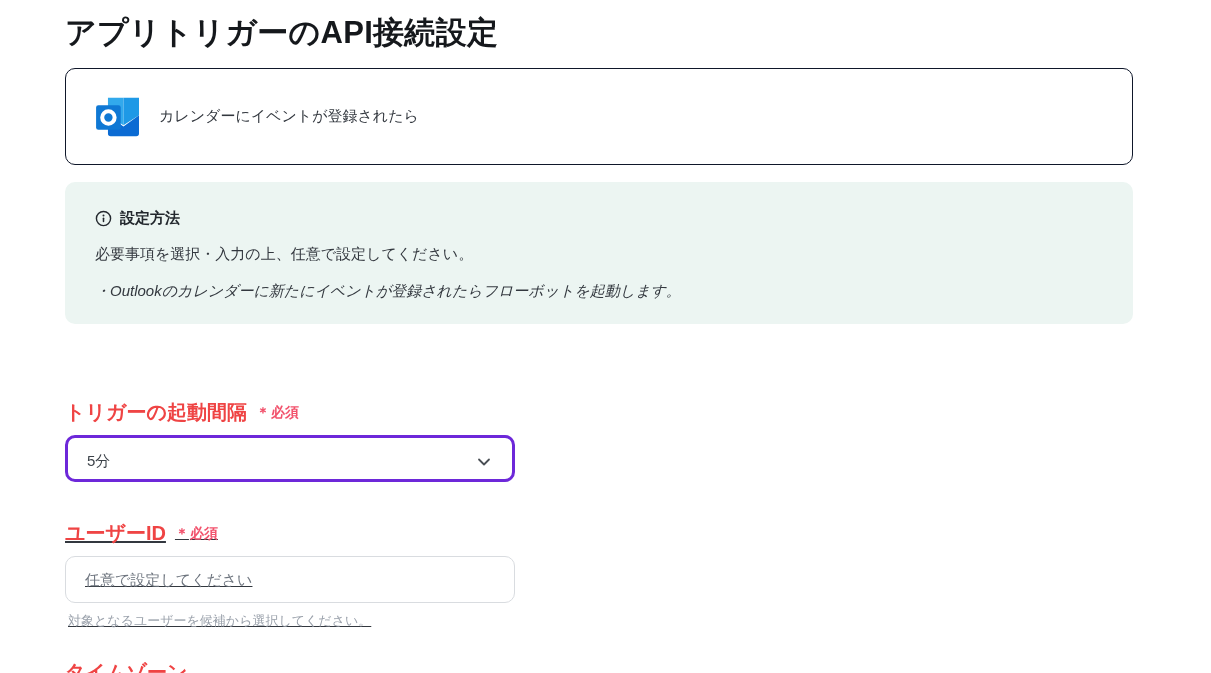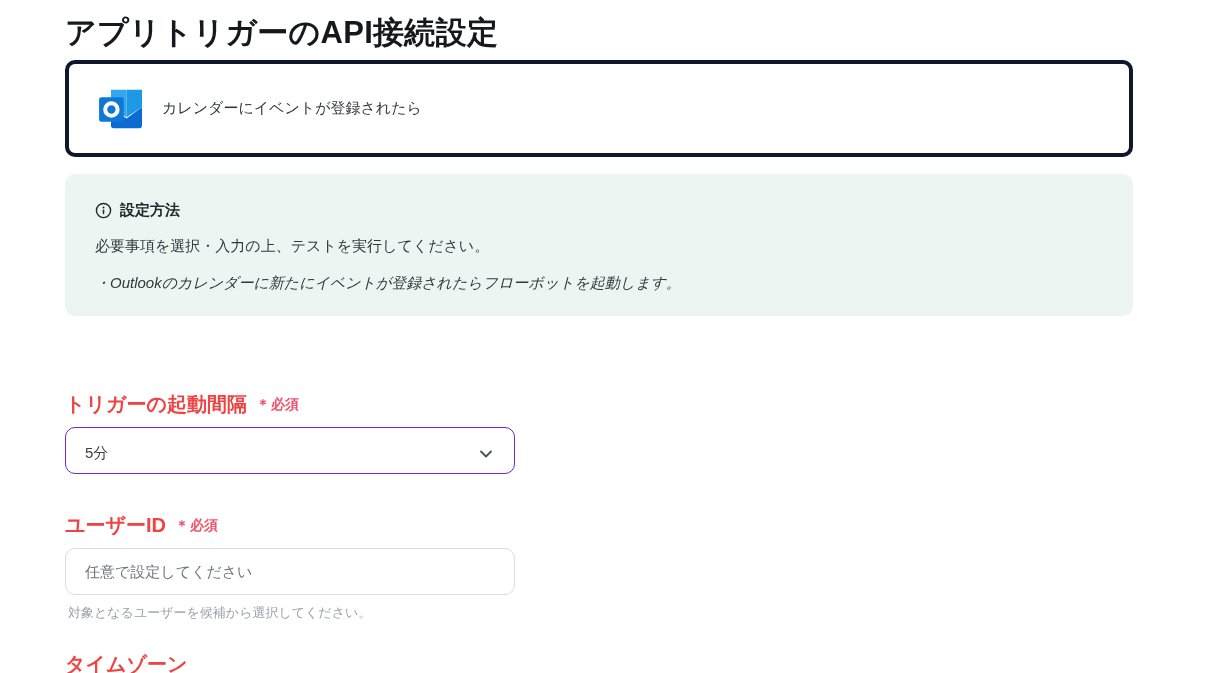--- a/index.html
+++ b/index.html
@@ -17,23 +17,23 @@
     margin: 16px 0 0 0;
     font-size: 31px;
     line-height: 33px;
     font-weight: 700;
     color: #15181c;
     letter-spacing: 0.3px;
   }
 
   
   .trigger-card {
-    margin-top: 11px;
+    margin-top: 19px;
     height: 97px;
-    border: 4px solid #0f172a;
+    border: 1px solid #0f172a;
     border-radius: 10px;
     background: #fff;
     display: flex;
     align-items: center;
     padding-left: 29px;
     gap: 18px;
     cursor: pointer;
   }
   .outlook-icon svg { display: block; }
   .trigger-card-label { font-size: 15px; color: #33383f; }
@@ -62,21 +62,21 @@
     margin: 0;
     font-size: 15px;
     line-height: 21px;
     color: #33383f;
   }
   .info-line + .info-line { margin-top: 16px; font-style: italic; }
 
   
   .field-group { width: 450px; }
   .fg-interval { margin-top: 79px; }
-  .fg-userid   { margin-top: 42px; }
+  .fg-userid   { margin-top: 42px; text-decoration: underline; }
   .fg-timezone { margin-top: 33px; }
 
   .field-label-row {
     display: flex;
     align-items: center;
     gap: 9px;
     line-height: 19px;
   }
   .field-label {
     font-size: 20px;
@@ -89,21 +89,21 @@
     font-weight: 700;
     display: inline-flex;
     align-items: center;
     gap: 1px;
   }
 
   .select-box {
     margin-top: 13px;
     width: 450px;
     height: 47px;
-    border: 1px solid #6d28d9;
+    border: 3px solid #6d28d9;
     border-radius: 10px;
     background: #fff;
     display: flex;
     align-items: center;
     justify-content: space-between;
     padding: 6px 20px 0 19px;
     cursor: pointer;
   }
   .select-value { font-size: 15px; color: #3c4249; }
   .chevron-down-icon svg { display: block; }
@@ -154,21 +154,21 @@
     <div class="info-header">
       <span class="info-icon">
         <svg viewBox="0 0 18 18" width="17" height="17" aria-hidden="true">
           <circle cx="9" cy="9" r="7.5" fill="none" stroke="#23282e" stroke-width="1.5"></circle>
           <circle cx="9" cy="5.7" r="1.05" fill="#23282e"></circle>
           <rect x="8.2" y="7.9" width="1.6" height="5.2" rx="0.8" fill="#23282e"></rect>
         </svg>
       </span>
       <span class="info-heading">設定方法</span>
     </div>
-    <p class="info-line">必要事項を選択・入力の上、テストを実行してください。</p>
+    <p class="info-line">必要事項を選択・入力の上、任意で設定してください。</p>
     <p class="info-line">・Outlookのカレンダーに新たにイベントが登録されたらフローボットを起動します。</p>
   </div>
 
   <div class="field-group fg-interval">
     <div class="field-label-row">
       <span class="field-label">トリガーの起動間隔</span>
       <span class="required-badge">
           <span>＊</span>
           <span>必須</span>
         </span>

